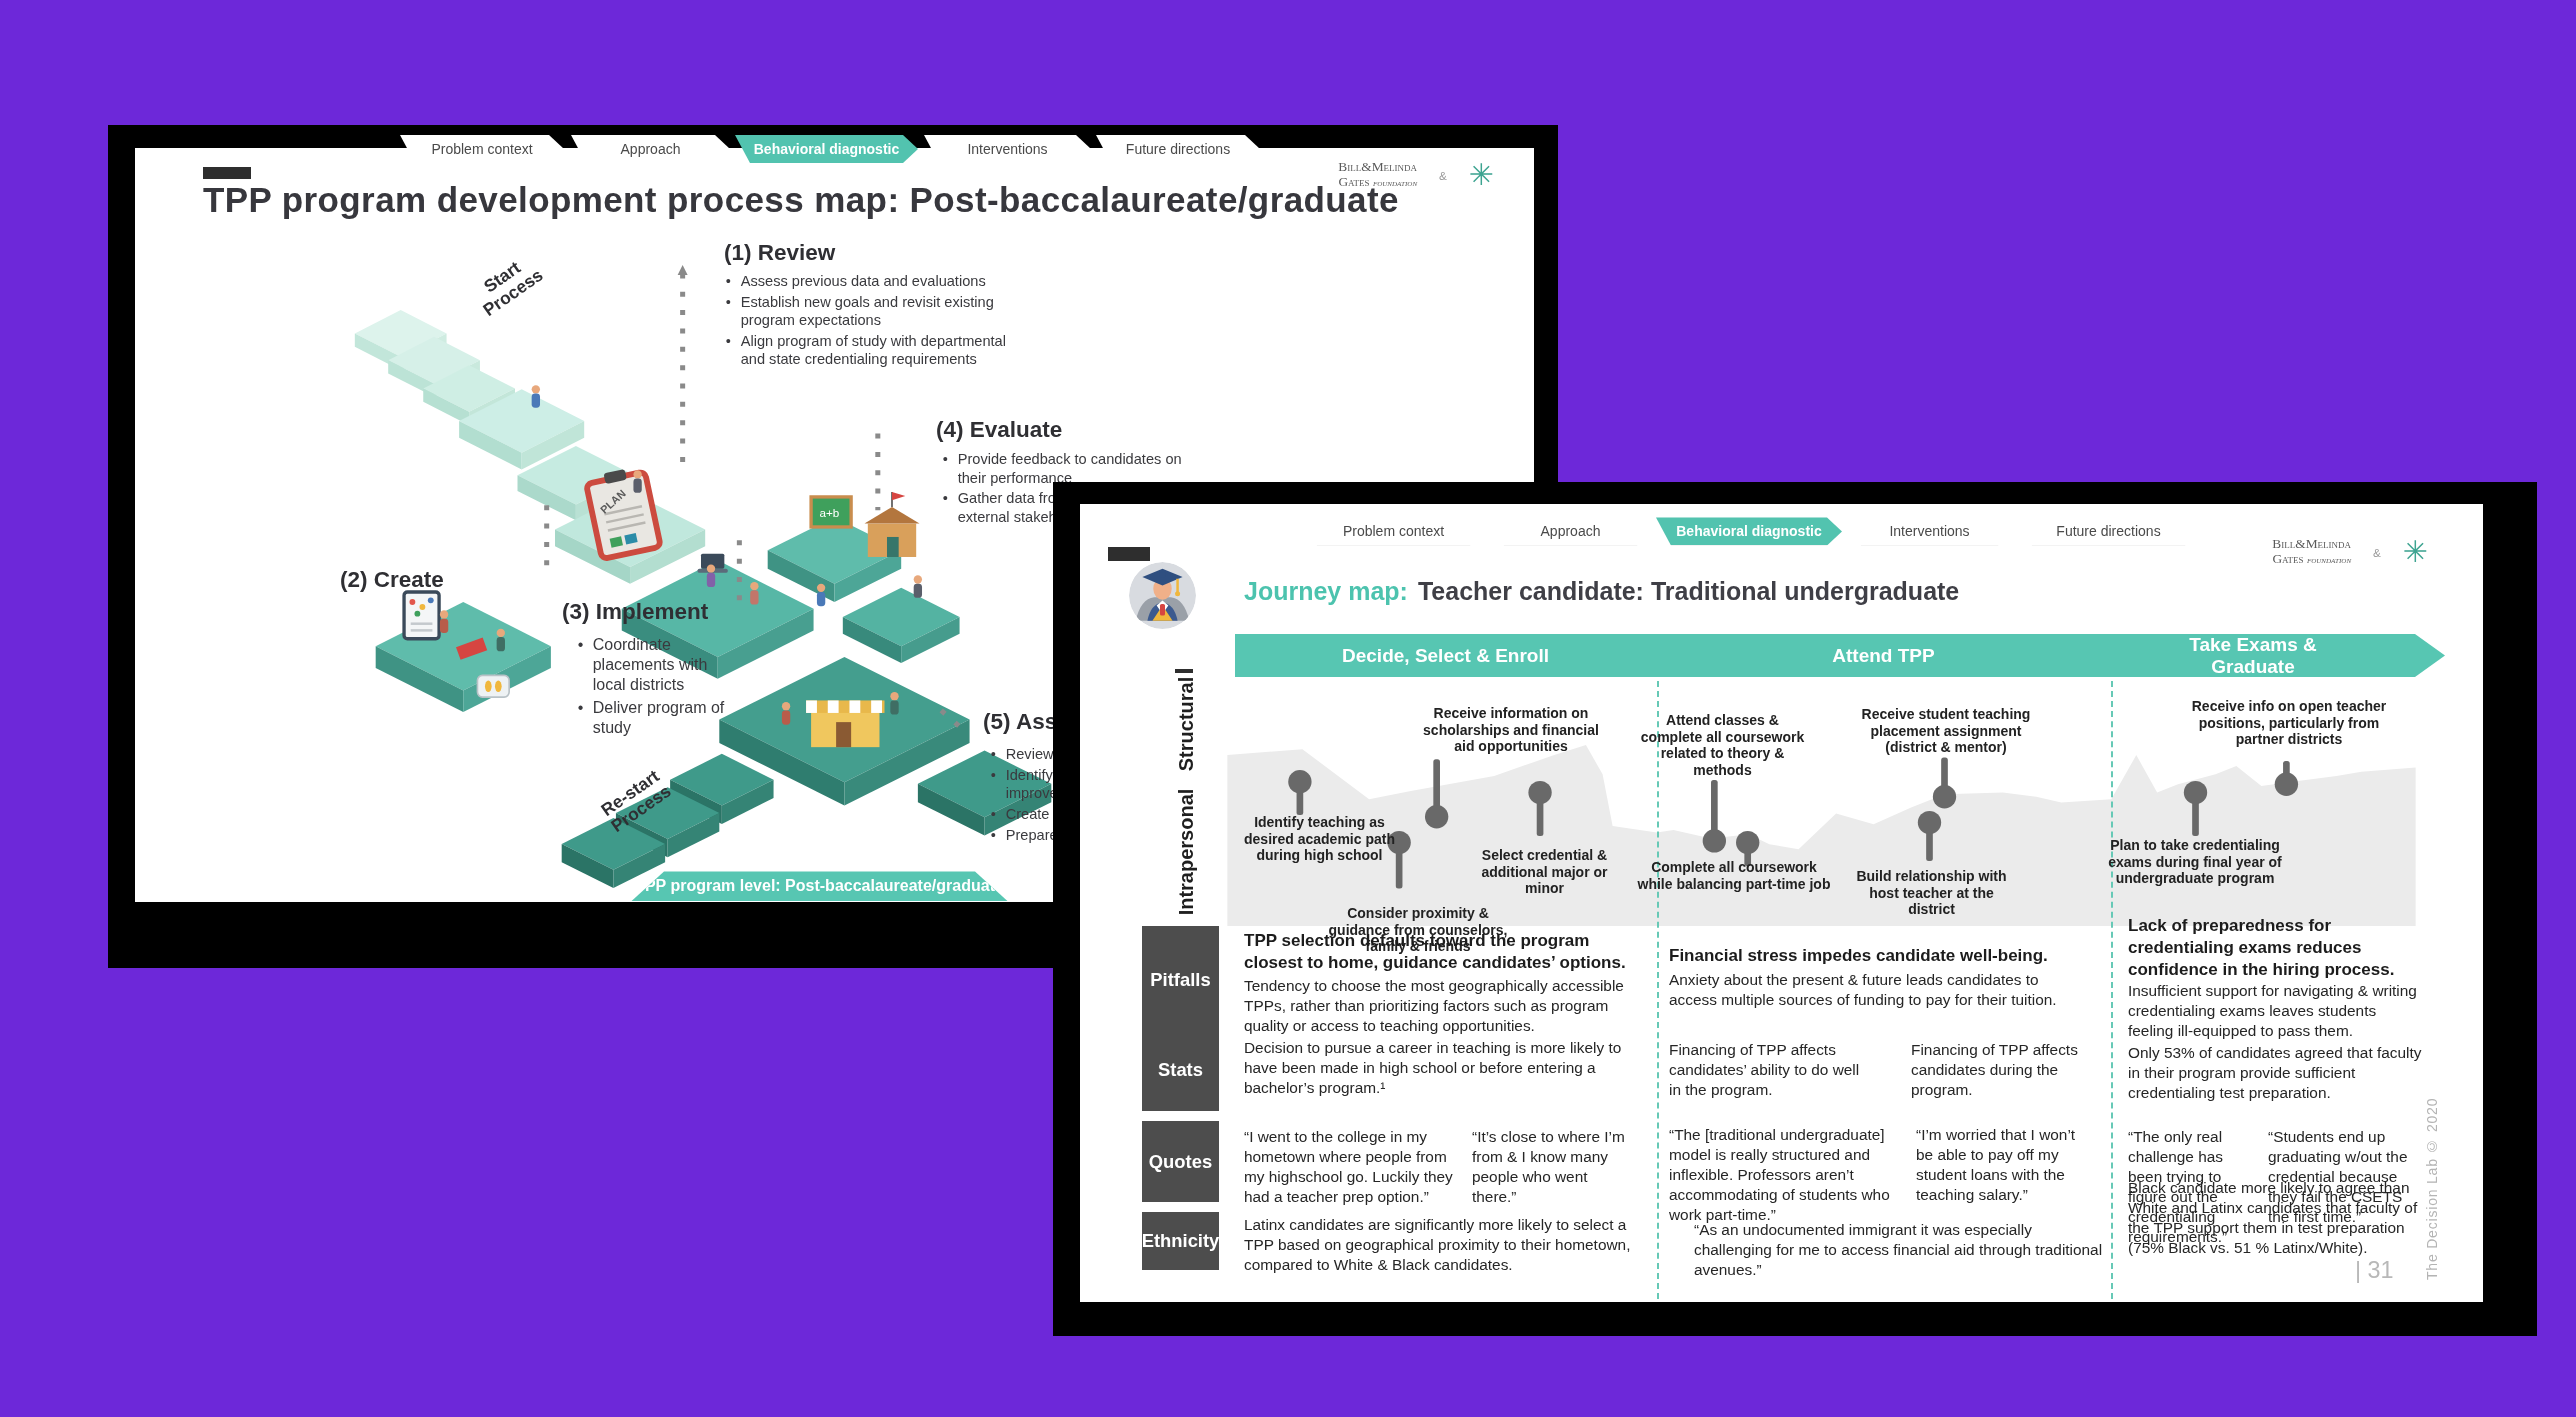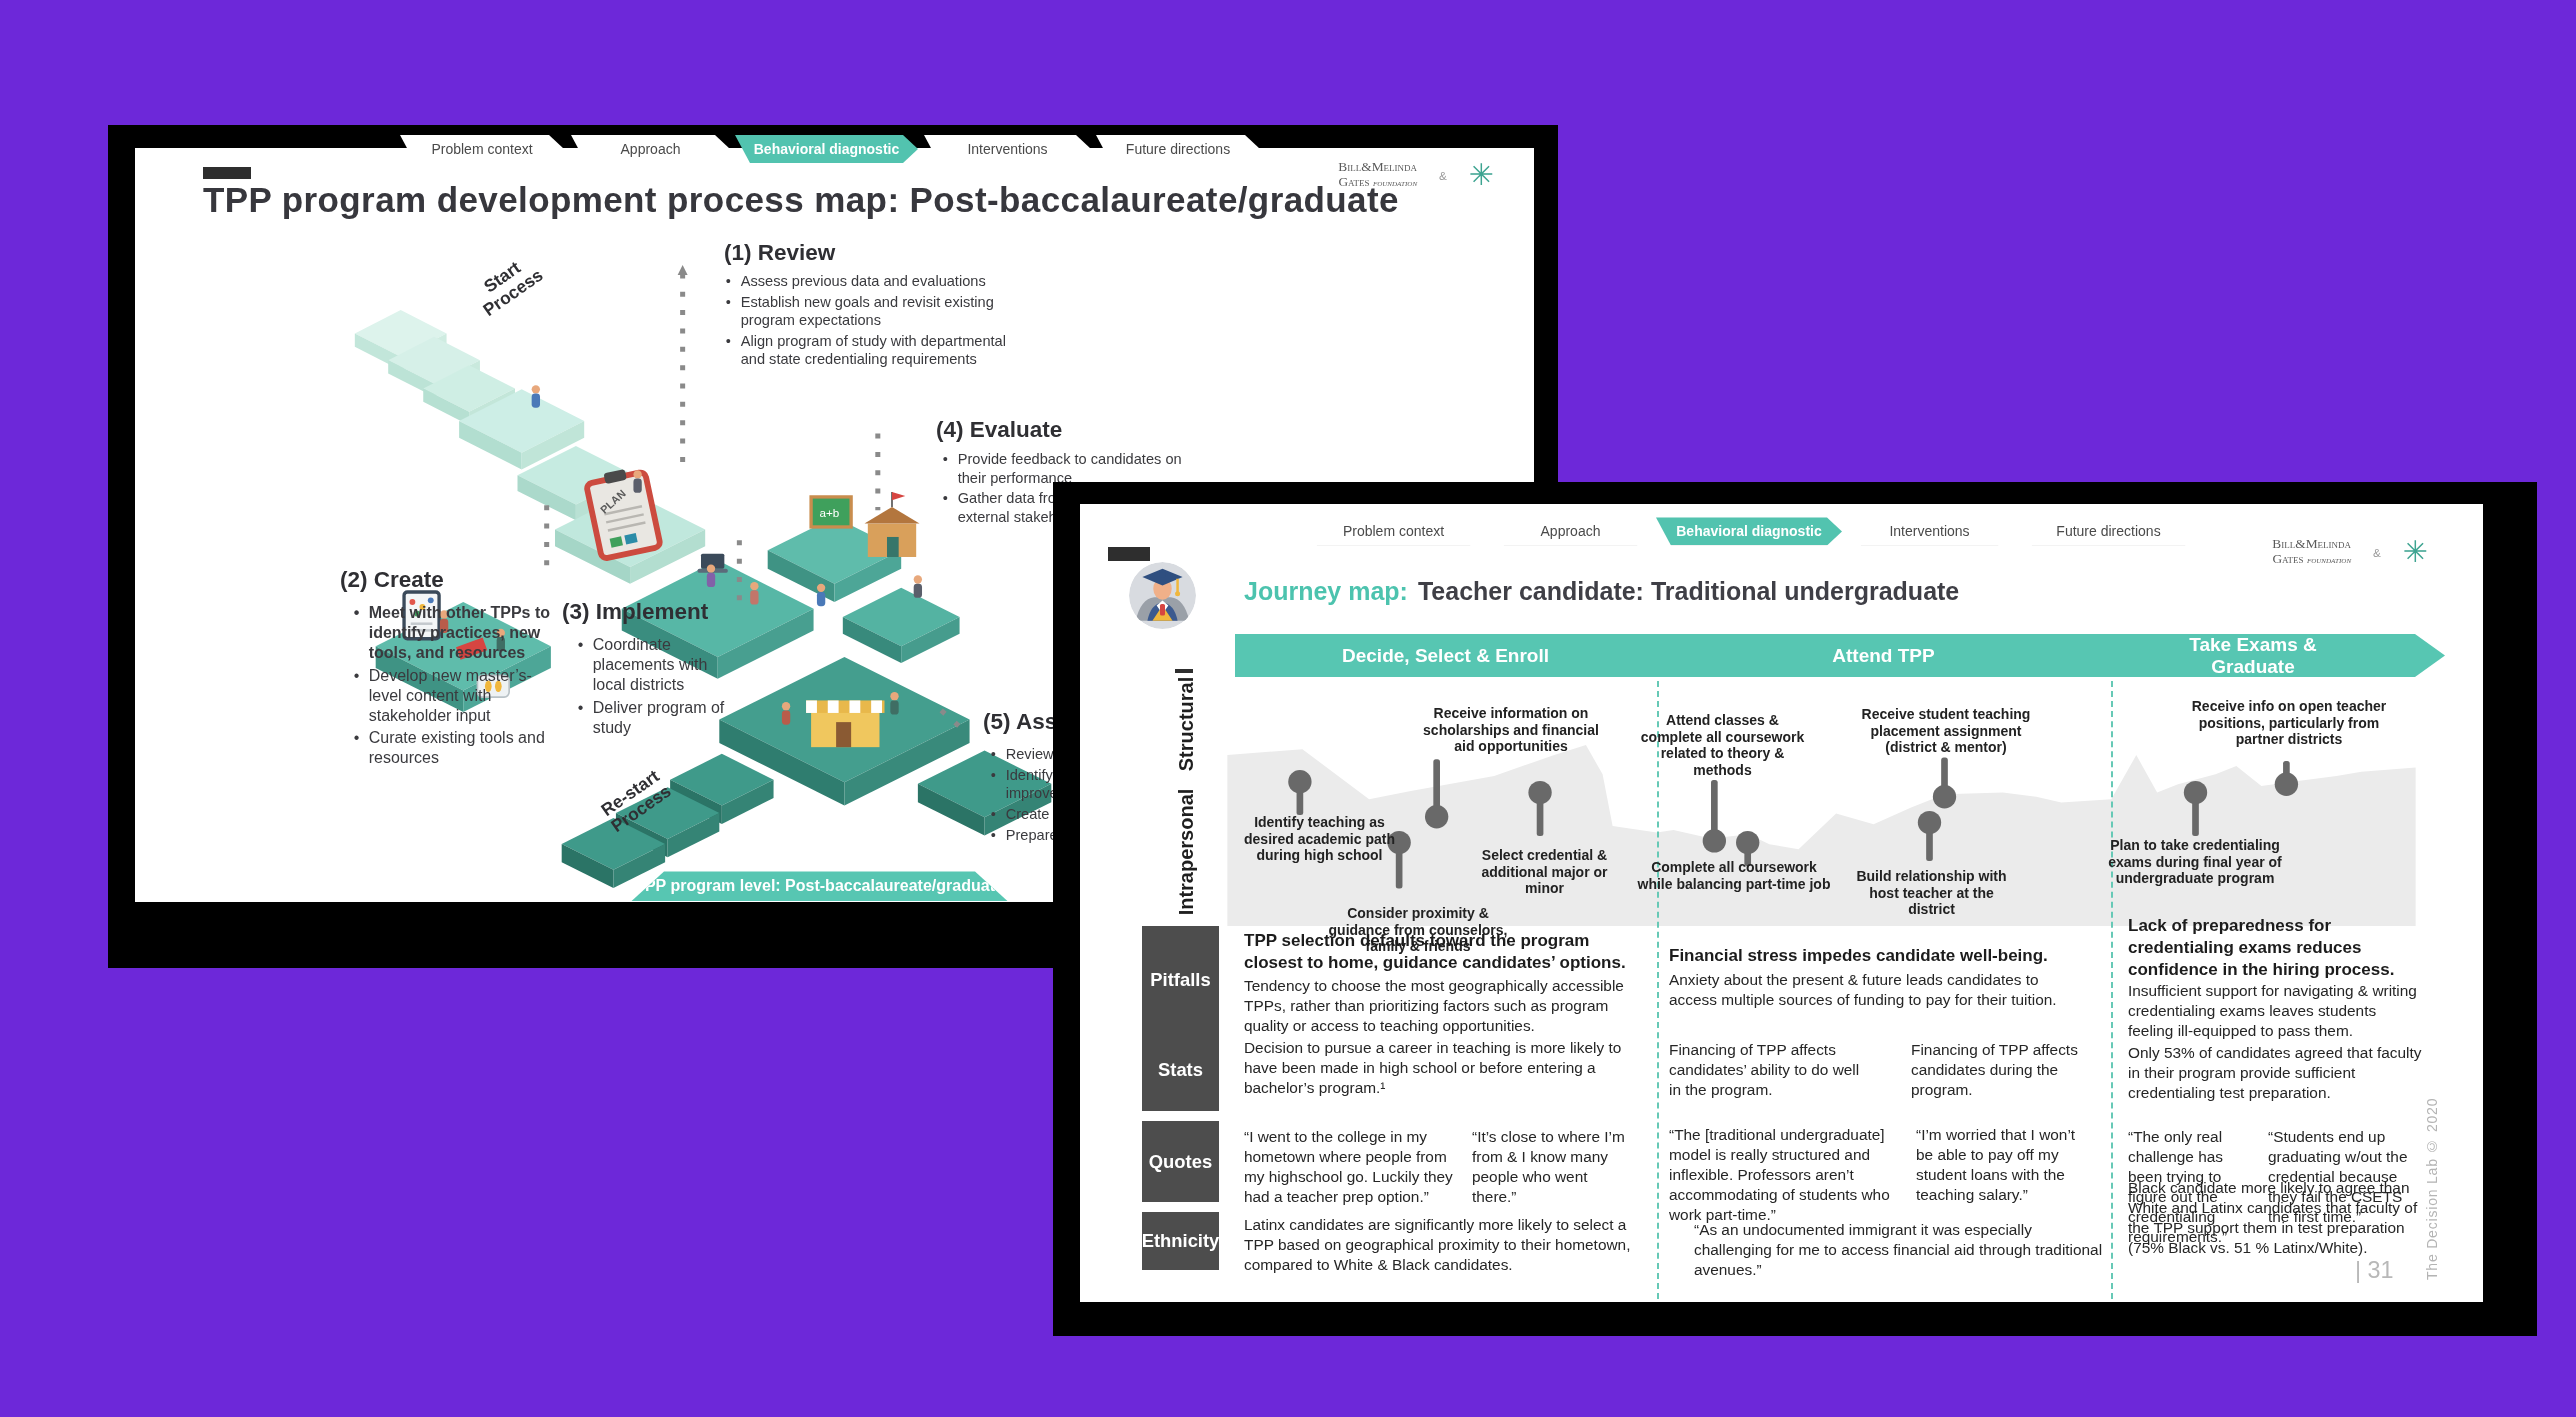--- a/index.html
+++ b/index.html
@@ -264,25 +264,20 @@
       <div class="rot-label" style="left:451px;top:634px;width:100px;">Re-start Process</div>
 
       <div class="step-head" style="left:589px;top:92px;">(1) Review</div>
       <ul class="step-list fs17" style="left:589px;top:124px;width:288px;">
         <li>Assess previous data and evaluations</li>
         <li>Establish new goals and revisit existing program expectations</li>
         <li>Align program of study with departmental and state credentialing requirements</li>
       </ul>
 
       <div class="step-head" style="left:205px;top:419px;">(2) Create</div>
-      <ul class="step-list fs19" style="left:217px;top:455px;width:204px;">
-        <li class="bold">Meet with other TPPs to identify practices, new tools, and resources</li>
-        <li>Develop new master’s-level content with stakeholder input</li>
-        <li>Curate existing tools and resources</li>
-      </ul>
 
       <div class="step-head" style="left:427px;top:451px;">(3) Implement</div>
       <ul class="step-list fs19" style="left:441px;top:487px;width:167px;">
         <li>Coordinate placements with local districts</li>
         <li>Deliver program of study</li>
       </ul>
 
       <div class="step-head" style="left:801px;top:269px;">(4) Evaluate</div>
       <ul class="step-list fs17" style="left:806px;top:302px;width:246px;">
         <li>Provide feedback to candidates on their performance</li>

